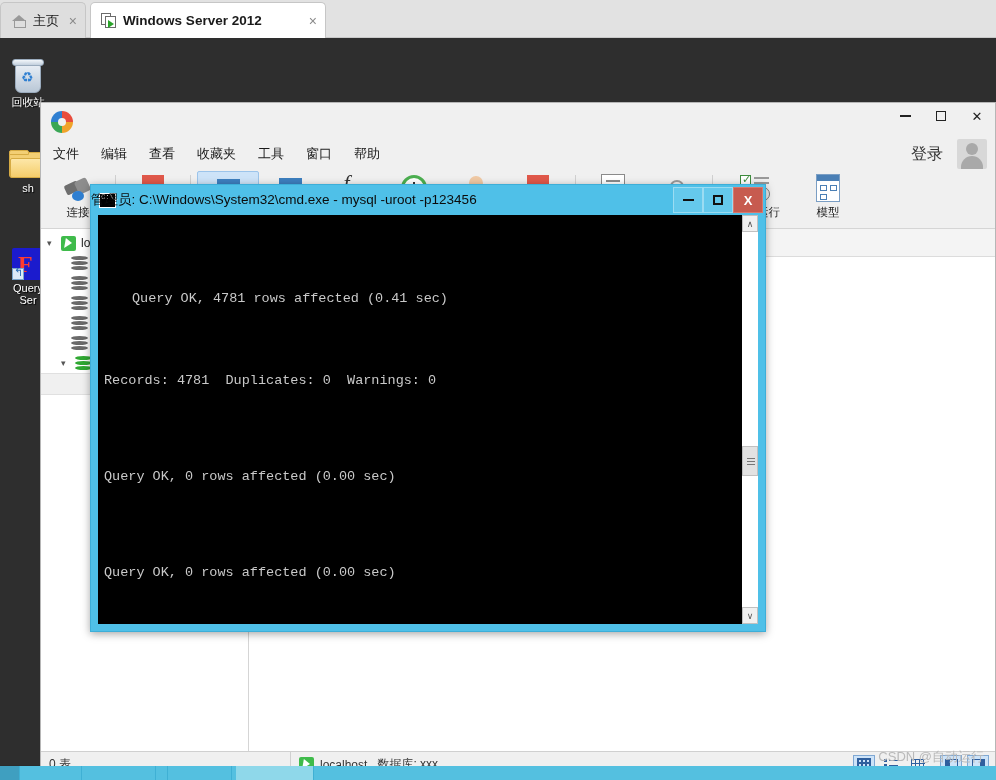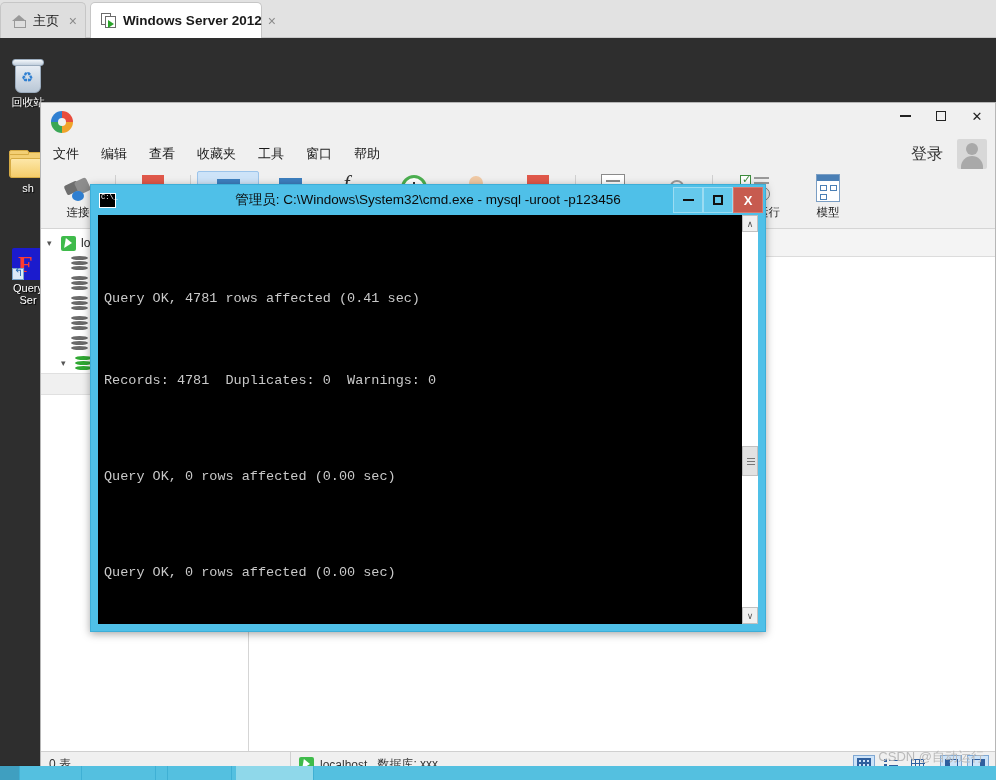--- a/index.html
+++ b/index.html
@@ -17,21 +17,21 @@
     background: #e2e2e2;
     border-bottom: 1px solid #c8c8c8;
   }
   .tab {
     position: absolute; top: 2px; height: 36px;
     display: flex; align-items: center; gap: 6px;
     padding: 0 8px 0 10px;
     border-top-left-radius: 5px; border-top-right-radius: 5px;
   }
   .tab.inactive { left: 0; width: 86px; background: #dedede; border: 1px solid #c6c6c6; border-bottom: none; }
-  .tab.active   { left: 90px; width: 172px; background: #ffffff; border: 1px solid #c6c6c6; border-bottom: none; }
+  .tab.active   { left: 90px; width: 236px; background: #ffffff; border: 1px solid #c6c6c6; border-bottom: none; }
   .tab .tabtitle { font-size: 13px; color: #1a1a1a; white-space: nowrap; }
   .tab.active .tabtitle { font-weight: bold; font-size: 13.5px; }
   .tab .tabclose { margin-left: auto; color: #8a8a8a; font-size: 14px; line-height: 1; }
   .home-ico { width: 16px; height: 14px; position: relative; flex: 0 0 auto; }
   .home-ico::before {
     content: ""; position: absolute; left: 1px; top: 1px;
     width: 0; height: 0; border-left: 7px solid transparent; border-right: 7px solid transparent;
     border-bottom: 6px solid #999;
   }
   .home-ico::after {
@@ -225,38 +225,38 @@
     border-left: 7px solid #fff; border-top: 5px solid transparent; border-bottom: 5px solid transparent; transform: skewX(-10deg); }
 
   
   .cmd {
     position: absolute; left: 90px; top: 146px; width: 676px; height: 448px;
     background: #4fc0e8; border: 1px solid #3daed8; box-shadow: 0 2px 8px rgba(0,0,0,.35);
   }
   .cmd-title { height: 30px; display: flex; align-items: center; position: relative; }
   .cmd-ico { width: 17px; height: 15px; margin-left: 8px; background: #000; border: 1px solid #fff; position: relative; }
   .cmd-ico::after { content: "C:\\_"; position: absolute; left: 1px; top: -1px; color: #fff; font-size: 7px; font-family: "Liberation Mono", monospace; }
-  .cmd-title .t { position: absolute; left: 0; right: 0; text-align: center; font-size: 13.5px; color: #0b0b0b; }
+  .cmd-title .t { position: absolute; left: 0; right: 0; text-align: left; font-size: 13.5px; color: #0b0b0b; }
   .cmd-wbtns { margin-left: auto; display: flex; height: 26px; margin-right: 2px; z-index: 2; }
   .cmd-wbtn { width: 30px; display: flex; align-items: center; justify-content: center;
     background: #65c9ec; border: 1px solid #9bdcf2; }
   .cmd-wbtn.cl { background: #c75b4f; border-color: #d9796d; color: #fff; font-weight: bold; font-size: 13px; }
   .cmd-wbtn .m { width: 11px; height: 2.5px; background: #111; }
   .cmd-wbtn .mx { width: 10px; height: 10px; border: 2px solid #111; }
   .cmd-screen {
     position: absolute; left: 7px; top: 30px; right: 7px; bottom: 7px;
     background: #000; display: flex;
   }
   .cmd-text {
     flex: 1; padding: 4px 0 0 6px; overflow: hidden;
     font-family: "Liberation Mono", "DejaVu Sans Mono", monospace;
     font-size: 13.5px; line-height: 32px; color: #c9c9c9; white-space: pre;
   }
   .cmd-text .ln { height: 32px; }
-  .cmd-text .ln.tight { height: 18px; }
+  .cmd-text .ln.tight { height: 18px; margin-left: 28px; }
   .cmd-sb { width: 17px; background: #fff; border-left: 1px solid #000; position: relative; display: flex; flex-direction: column; }
   .sb-arr { height: 17px; background: #f0f0f0; border: 1px solid #c0c0c0; display: flex; align-items: center; justify-content: center;
     font-size: 9px; color: #555; }
   .sb-track { flex: 1; background: #fff; position: relative; }
   .sb-thumb { position: absolute; left: 0; right: 0; top: 57%; height: 30px; background: #e2e2e2; border: 1px solid #c0c0c0; }
   .sb-thumb::after { content: ""; position: absolute; left: 4px; top: 11px; width: 8px; height: 1.5px; background: #777;
     box-shadow: 0 3px 0 #777, 0 6px 0 #777; }
 
   
   .watermark { position: absolute; right: 12px; top: 748px; font-size: 13px; color: #b9b9b9; }

